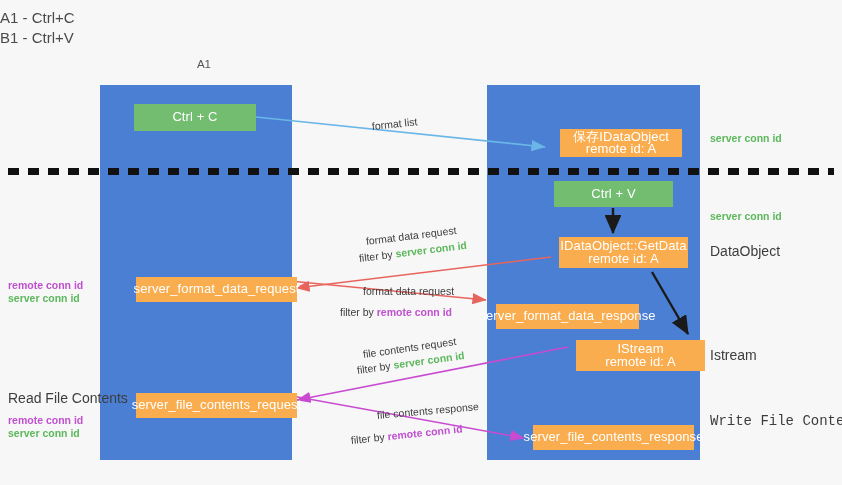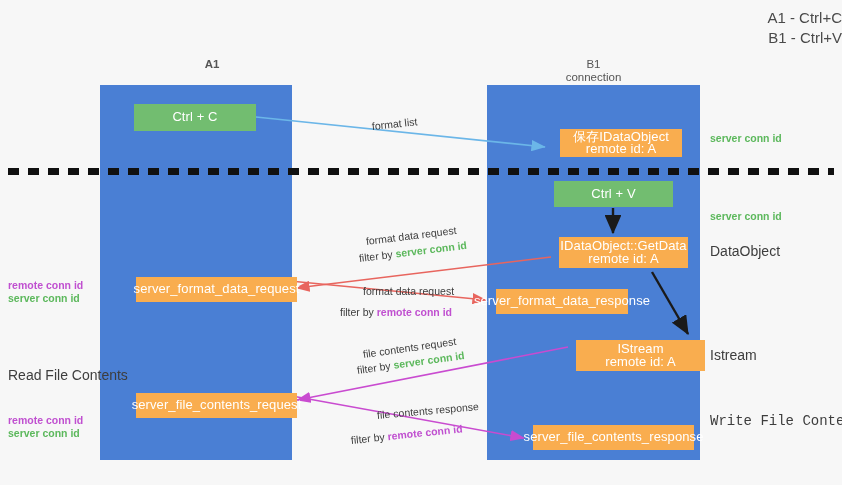--- a/index.html
+++ b/index.html
@@ -8,21 +8,21 @@
     background:#f7f7f7;
     font-family:"Liberation Sans","DejaVu Sans",sans-serif;
     overflow:hidden;
     position:relative;
   }
   #stage{position:absolute;left:0;top:0;width:842px;height:485px;}
 
   
   .title{
     position:absolute;left:0;top:8px;width:842px;
-    text-align:right;color:#4a4a4a;font-size:15px;line-height:20px;
+    text-align:left;color:#4a4a4a;font-size:15px;line-height:20px;
   }
 
   
   .colhead{
     position:absolute;text-align:center;color:#555;font-size:11.5px;line-height:13px;
   }
 
   
   .lane{position:absolute;background:#4a7fd4;}
 
@@ -53,26 +53,22 @@
 </head>
 <body>
 
 <div id="stage">
 
   <div class="title">
     <div>A1 - Ctrl+C</div>
     <div>B1 - Ctrl+V</div>
   </div>
 
-  <div class="colhead" style="left:116px;top:58px;width:192px;font-weight:bold;">
+  <div class="colhead" style="left:108px;top:58px;width:192px;">
     <div>A1</div>
-  </div>
-  <div class="colhead" style="left:487px;top:58px;width:213px;">
-    <div>B1</div>
-    <div>connection</div>
   </div>
 
   <div class="lane" style="left:100px;top:85px;width:192px;height:375px;"></div>
   <div class="lane" style="left:487px;top:85px;width:213px;height:375px;"></div>
 
   <svg class="overlay" viewBox="0 0 842 485" xmlns="http://www.w3.org/2000/svg">
     <defs>
       <marker id="ah-blue" markerWidth="9" markerHeight="7" refX="8.5" refY="3.5" orient="auto">
         <polygon points="0 0, 9 3.5, 0 7" fill="#6bb6e8"></polygon>
       </marker>
@@ -126,21 +122,21 @@
 
   <div class="box orange" style="left:568px;top:340px;width:129px;height:31px;">
     <span>IStream</span>
     <span>remote id: A</span>
   </div>
 
   <div class="box orange" style="left:128px;top:277px;width:161px;height:25px;">
     <span>server_format_data_request</span>
   </div>
 
-  <div class="box orange" style="left:488px;top:289px;width:132px;height:25px;">
+  <div class="box orange" style="left:488px;top:304px;width:143px;height:25px;">
     <span>server_format_data_response</span>
   </div>
 
   <div class="box orange" style="left:128px;top:393px;width:161px;height:25px;">
     <span>server_file_contents_request</span>
   </div>
 
   <div class="box orange" style="left:525px;top:425px;width:161px;height:25px;">
     <span>server_file_contents_response</span>
   </div>
@@ -163,21 +159,21 @@
   </div>
 
   <div class="lbl rot" style="left:377px;top:409px;transform:rotate(-5deg);">file contents response</div>
   <div class="lbl rot" style="left:351px;top:434px;transform:rotate(-6deg);">
     <span>filter by </span><span class="purple-t">remote conn id</span>
   </div>
 
   <div class="lbl purple-t" style="left:8px;top:279px;">remote conn id</div>
   <div class="lbl green-t" style="left:8px;top:292px;">server conn id</div>
 
-  <div class="lbl big" style="left:8px;top:369px;text-align:center;">Read File Contents</div>
+  <div class="lbl big" style="left:8px;top:392px;text-align:center;">Read File Contents</div>
   <div class="lbl purple-t" style="left:8px;top:414px;">remote conn id</div>
   <div class="lbl green-t" style="left:8px;top:427px;">server conn id</div>
 
   <div class="lbl green-t" style="left:710px;top:132px;">server conn id</div>
   <div class="lbl green-t" style="left:710px;top:210px;">server conn id</div>
   <div class="lbl big" style="left:710px;top:245px;">DataObject</div>
   <div class="lbl big" style="left:710px;top:349px;">Istream</div>
   <div class="lbl big" style="left:710px;top:415px;font-family:Liberation Mono, monospace;">Write File Contents</div>
 
 </div>

